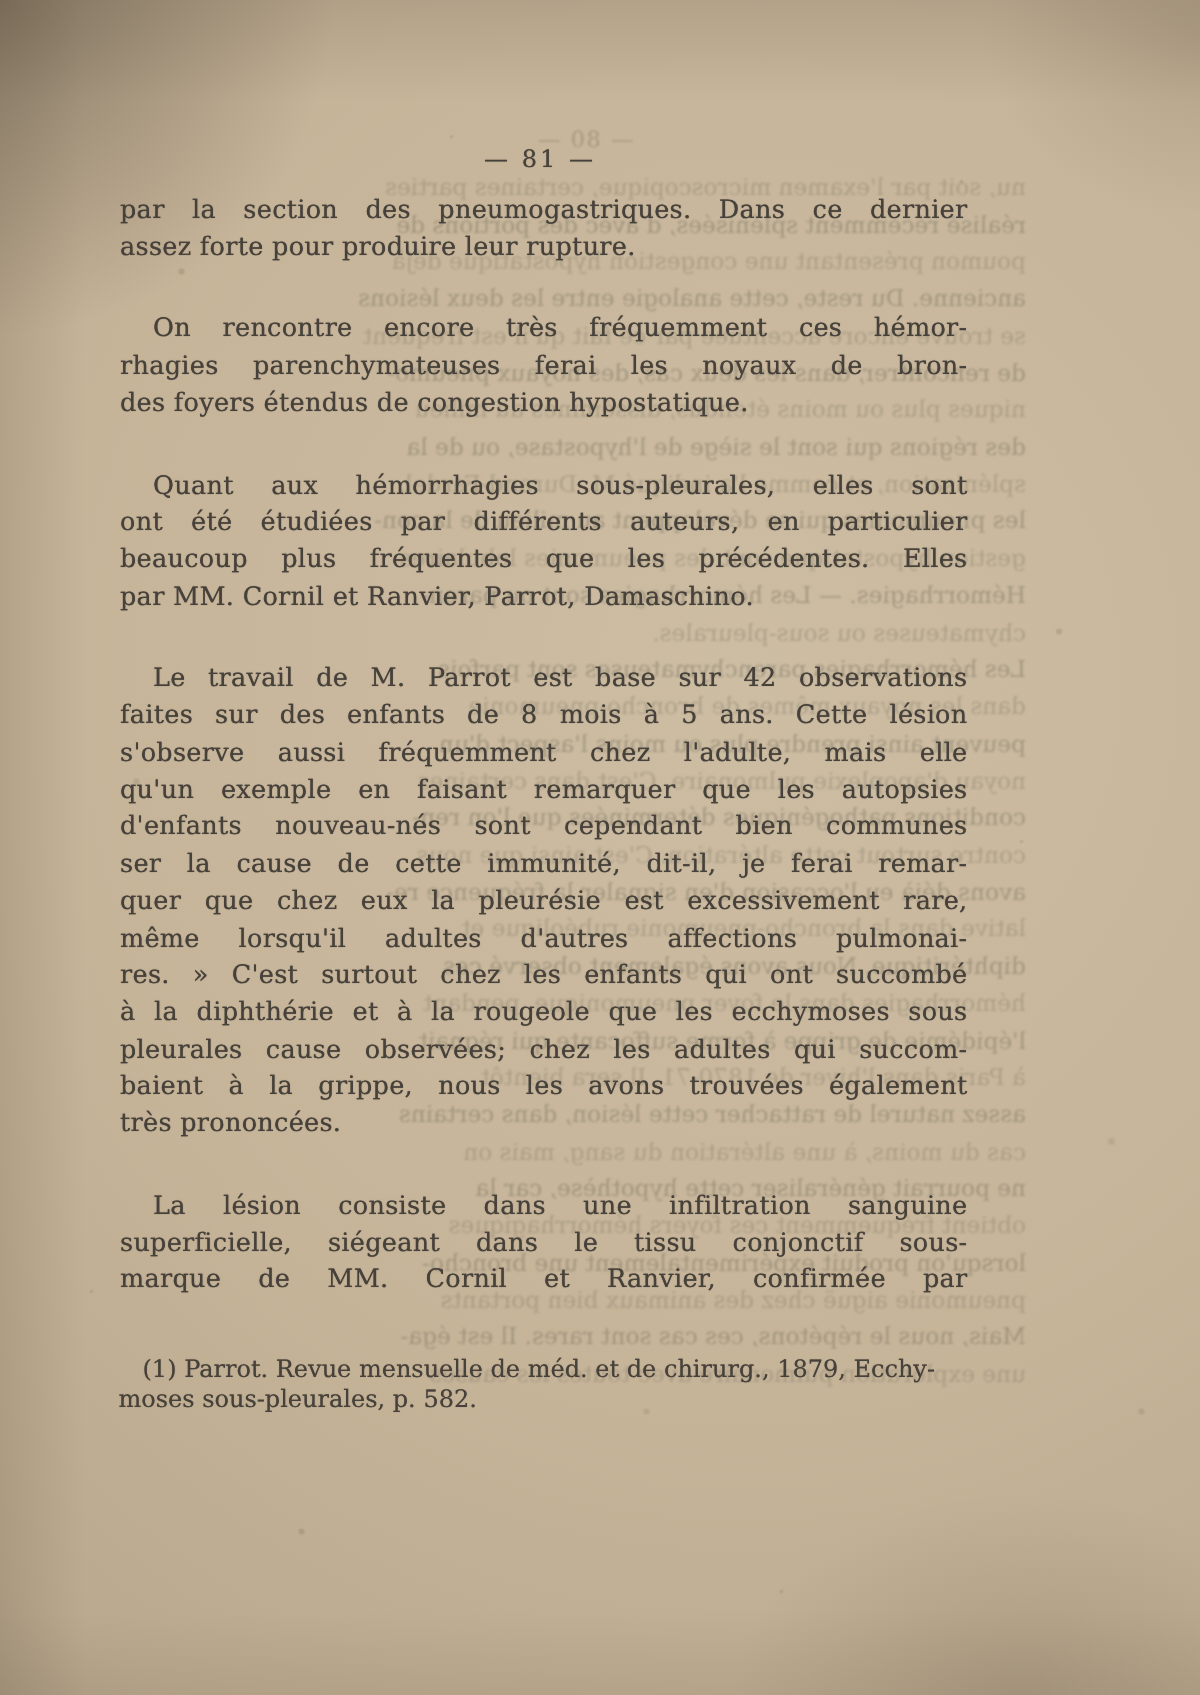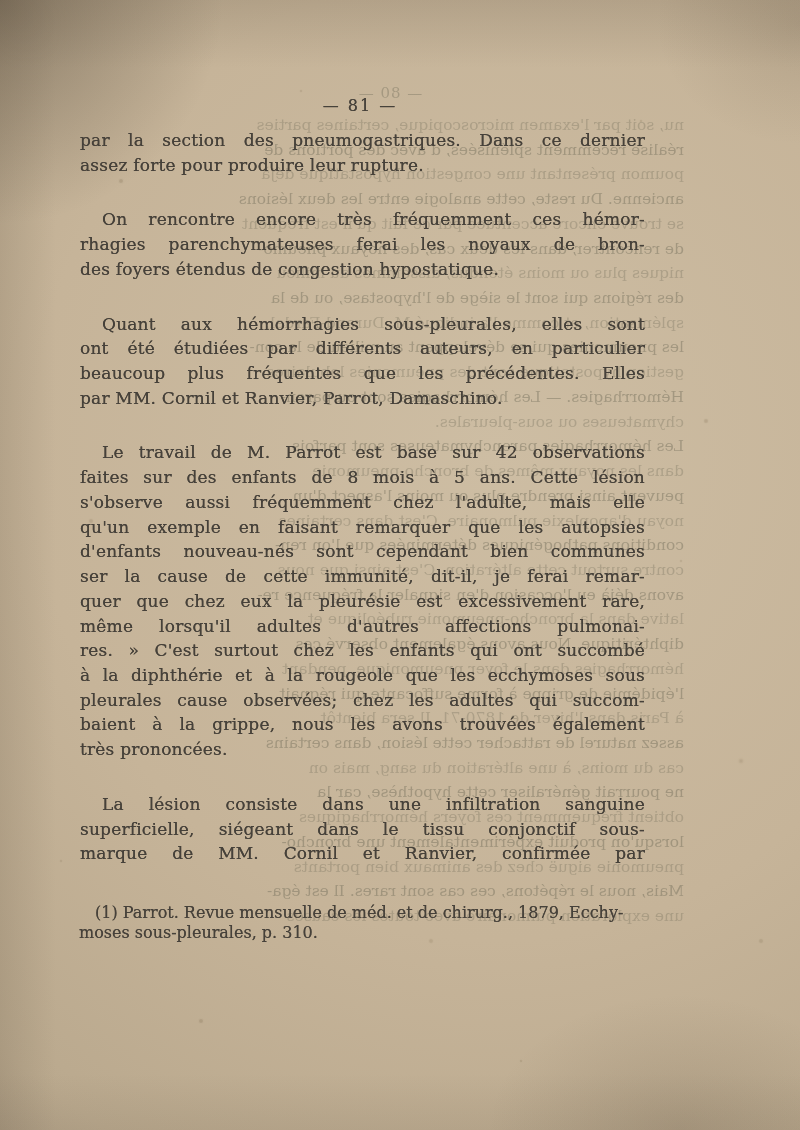--- a/index.html
+++ b/index.html
@@ -150,16 +150,16 @@
       <div class="line">pleurales cause observées; chez les adultes qui succom-</div>
       <div class="line">baient à la grippe, nous les avons trouvées également</div>
       <div class="line nojust">très prononcées.</div>
       <div class="line indent">La lésion consiste dans une infiltration sanguine</div>
       <div class="line">superficielle, siégeant dans le tissu conjonctif sous-</div>
       <div class="line">marque de MM. Cornil et Ranvier, confirmée par</div>
     </div>
 
   <div class="footnote">
       <div class="line indent">(1) Parrot. Revue mensuelle de méd. et de chirurg., 1879, Ecchy-</div>
-      <div class="line nojust">moses sous-pleurales, p. 310.</div>
+      <div class="line nojust">moses sous-pleurales, p. 582.</div>
     </div>
 
 </div>
 
 </body></html>

